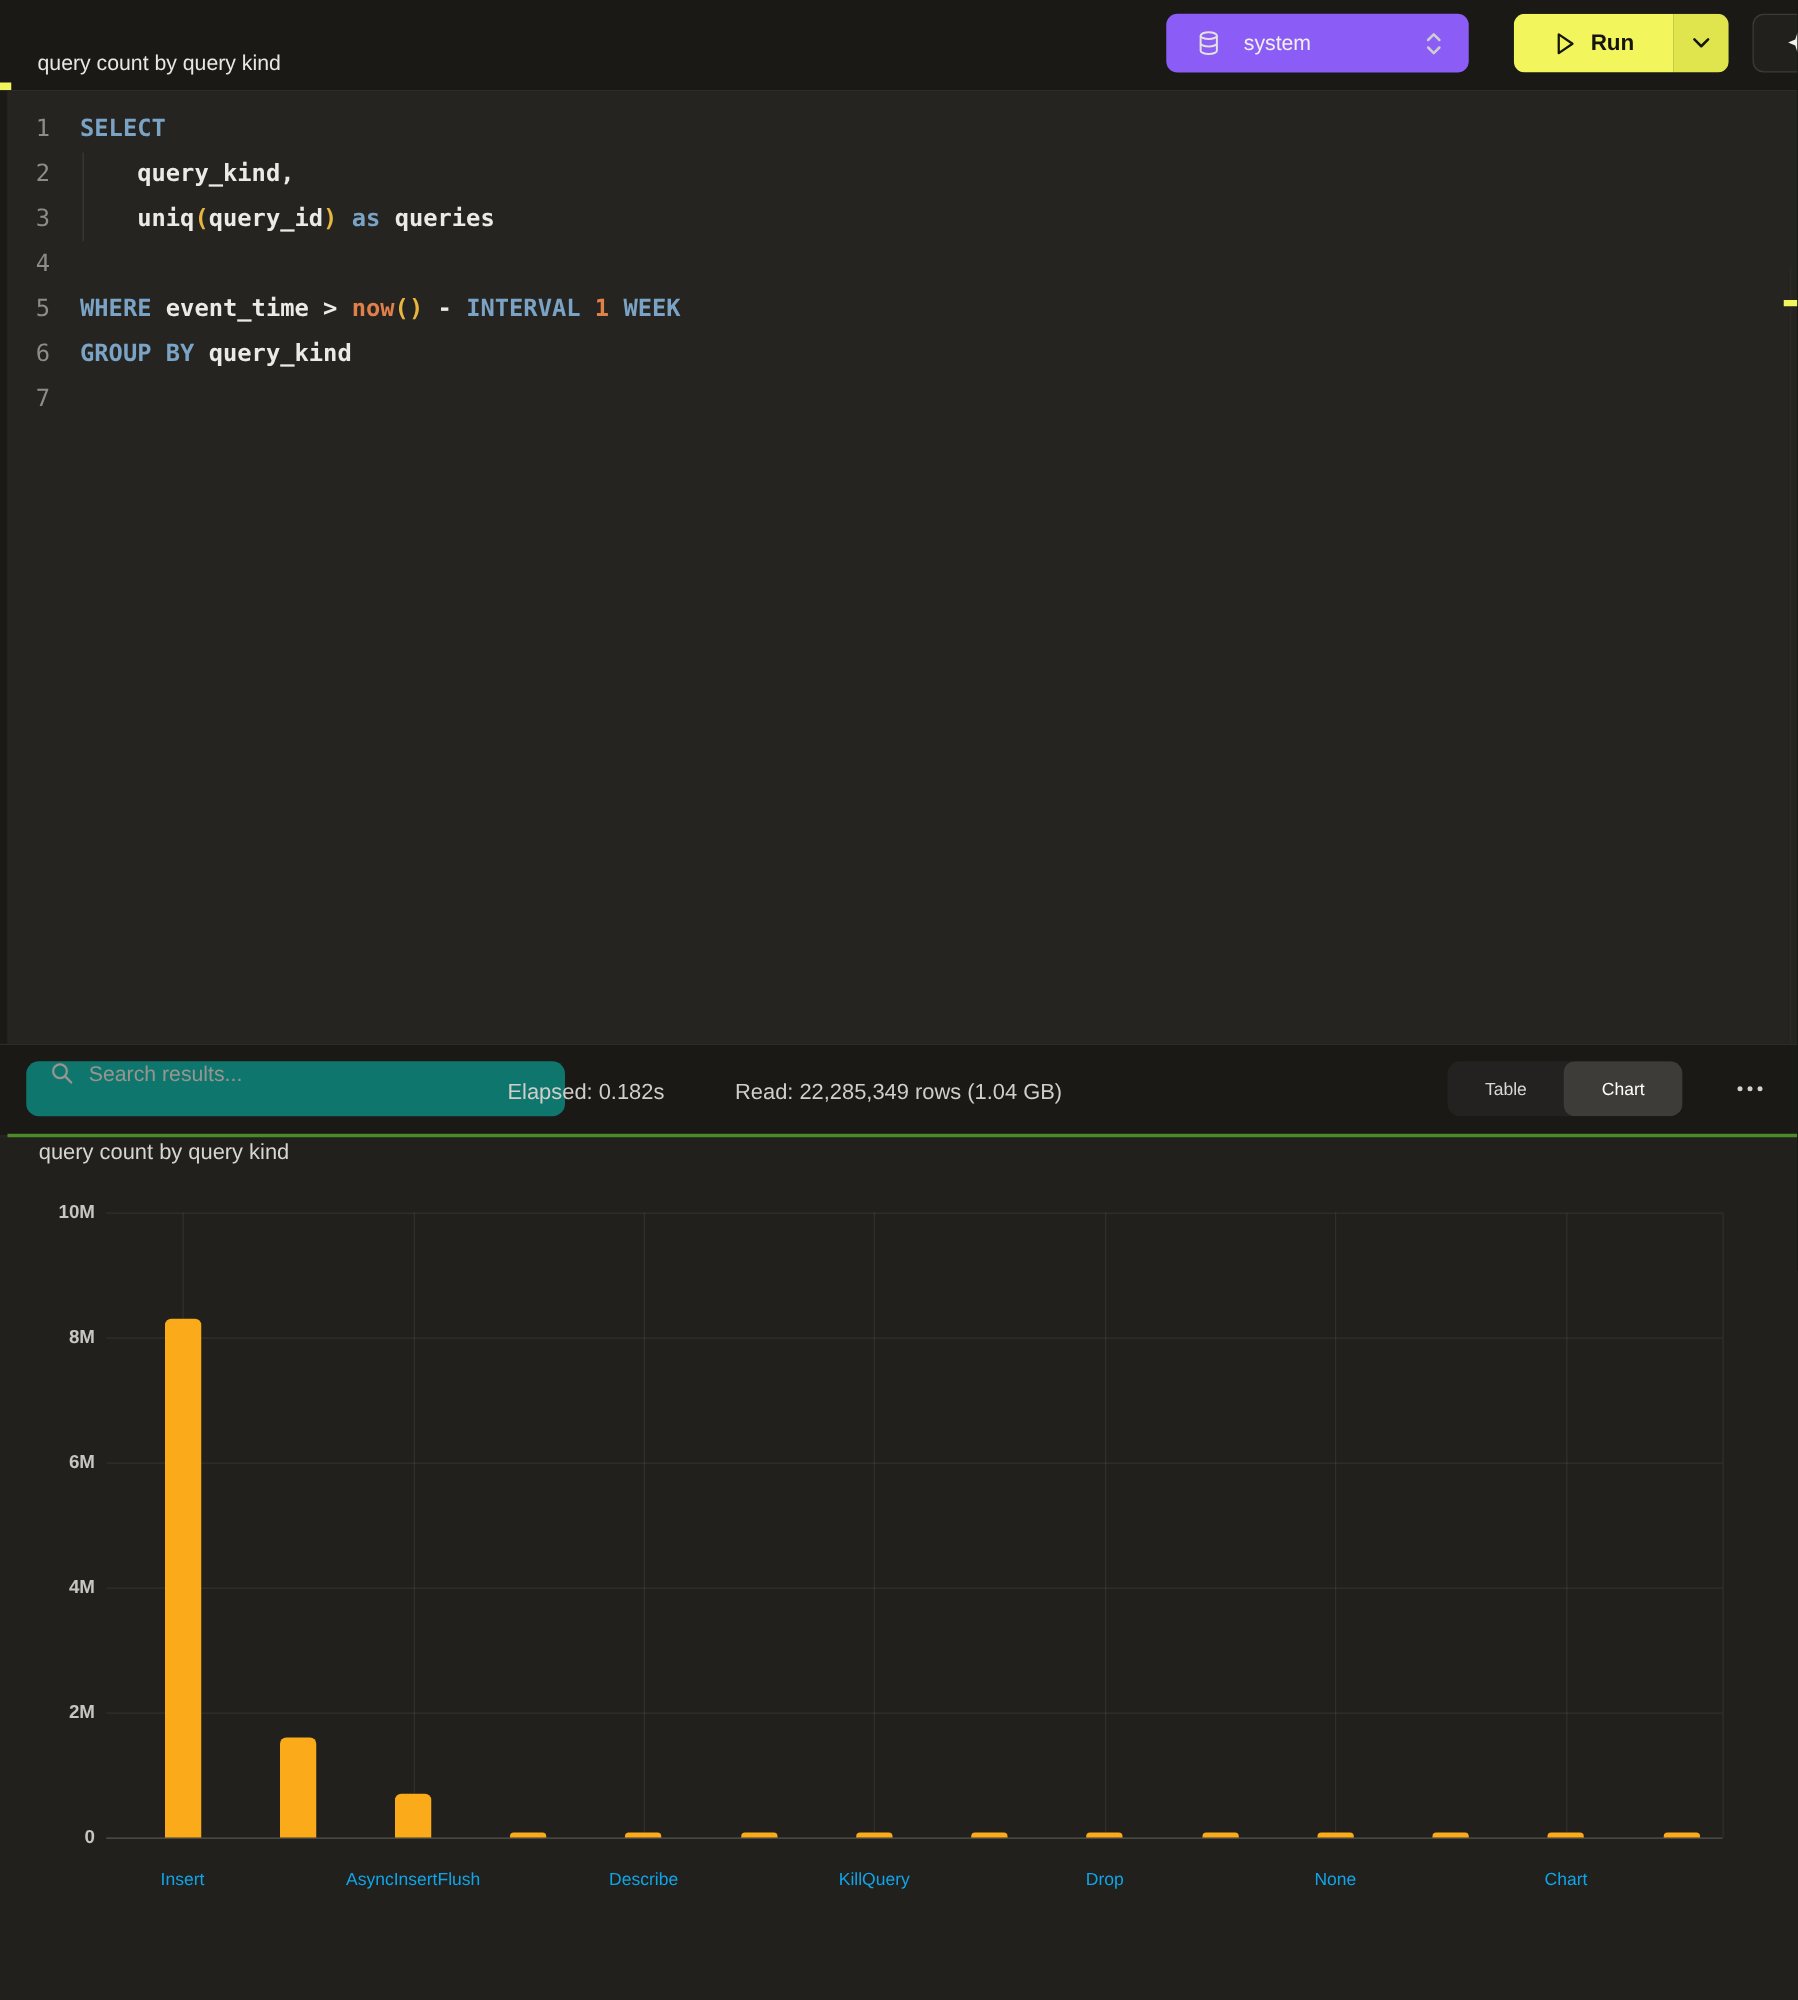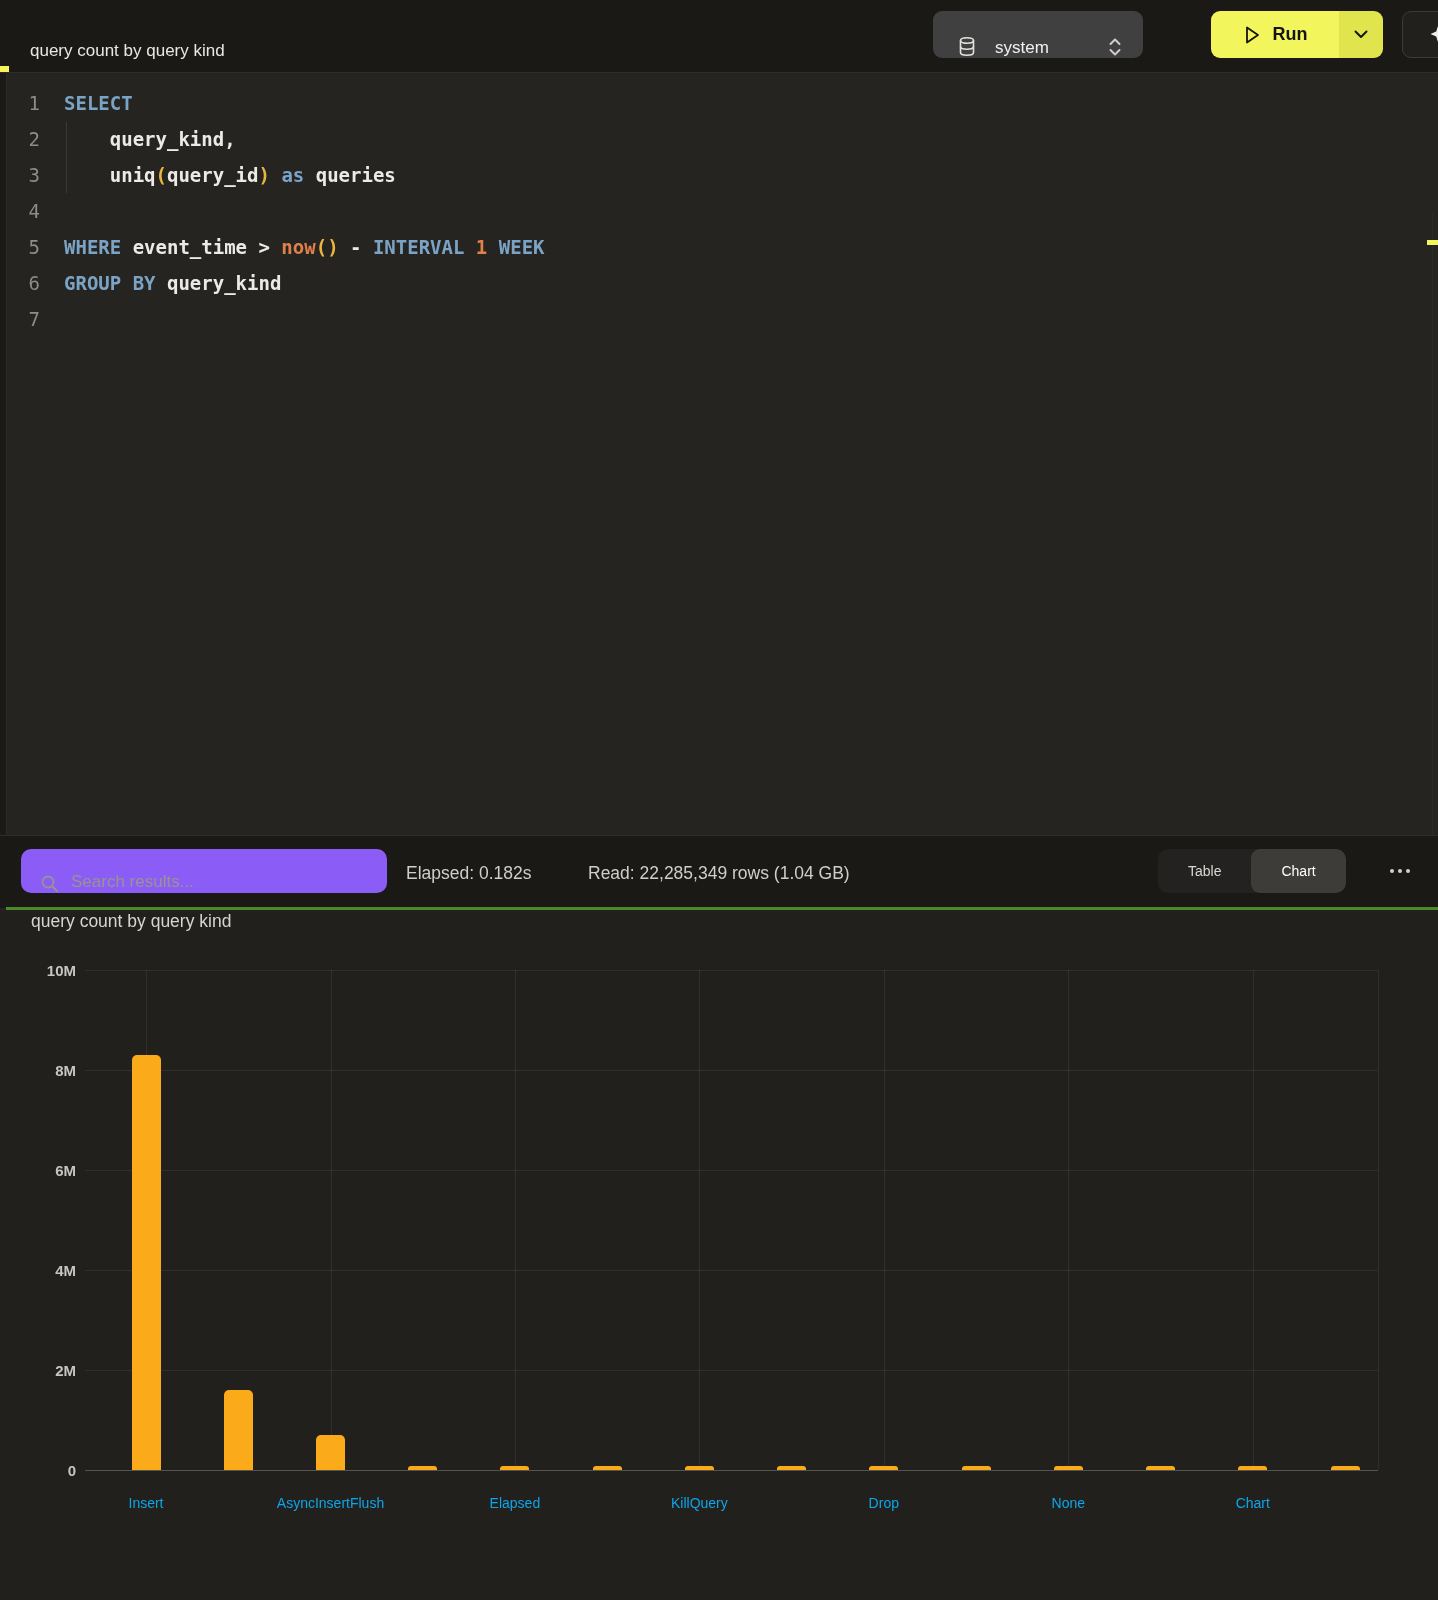--- a/index.html
+++ b/index.html
@@ -5,22 +5,22 @@
   html,body{margin:0;padding:0;background:#111;}
   .app{position:relative;width:1438px;height:1600px;overflow:hidden;
        background:#252420;font-family:"Liberation Sans",sans-serif;
        -webkit-font-smoothing:antialiased;}
   
   .topbar{position:absolute;left:0;top:0;width:1438px;height:72px;background:#1a1916;
           border-bottom:1px solid #2d2c28;}
   .q-title{position:absolute;left:30px;top:0;height:72px;line-height:80px;font-size:17px;
            color:#e7e7e5;font-weight:400;}
   .tab-indicator{position:absolute;left:0;top:66px;width:9px;height:6px;background:var(--accent,#f2f55c);}
-  .db-select{position:absolute;left:933px;top:11px;width:210px;height:47px;background:#404040;
-             border-radius:9px;display:flex;align-items:flex-end;cursor:pointer;}
+  .db-select{position:absolute;left:933px;top:11px;width:242px;height:47px;background:#8b5cf6;
+             border-radius:9px;display:flex;align-items:center;cursor:pointer;}
   .db-select .dbicon{margin-left:24px;display:flex;}
   .db-select .dbval{margin-left:18px;font-size:17px;color:#f0f0ee;}
   .db-select .updown{margin-left:auto;margin-right:20px;display:flex;}
   .run-split{position:absolute;left:1211px;top:11px;width:172px;height:47px;border-radius:9px;
              overflow:hidden;display:flex;}
   .run-main{flex:1;background:var(--accent,#f2f55c);border:none;display:flex;align-items:center;
             justify-content:center;gap:12px;cursor:pointer;font-family:inherit;}
   .run-main span{font-size:18px;color:#15150f;font-weight:700;}
   .run-caret{width:44px;background:var(--accent-dark,#e0e54e);border:none;display:flex;
              align-items:center;justify-content:center;cursor:pointer;}
@@ -40,22 +40,22 @@
   .tok-id{color:var(--syn-id,#eceae6);}
   .tok-str{color:var(--syn-str,#a9b665);}
   .tok-par{color:var(--syn-par,#e8b63f);}
   .tok-num{color:var(--syn-num,#e0804a);}
   .indent-guide{position:absolute;left:66px;top:49px;width:1px;height:71px;background:#3b3a35;}
   .ruler-line{position:absolute;left:1432px;top:140px;bottom:0;width:1px;background:#2b2a26;}
   .ruler-mark{position:absolute;left:1427px;top:167px;width:11px;height:5px;background:var(--accent,#f2f55c);}
   
   .results-bar{position:absolute;left:0;top:835px;width:1438px;height:72px;background:#1a1916;
                border-top:1px solid #2d2c28;}
-  .search-box{position:absolute;left:21px;top:13px;width:366px;height:44px;background:#8b5cf6;
-              border-radius:10px;display:flex;align-items:flex-end;}
+  .search-box{position:absolute;left:21px;top:13px;width:431px;height:44px;background:#0f766e;
+              border-radius:10px;display:flex;align-items:flex-start;}
   .search-box svg{margin-left:19px;flex:none;}
   .search-box input{background:transparent;border:none;outline:none;margin-left:10px;width:280px;
                     font-family:inherit;font-size:17px;color:#e5e5e2;}
   .search-box input::placeholder{color:#97958f;}
   .stat{position:absolute;top:0;height:72px;line-height:74px;font-size:17.5px;color:#cfcecb;}
   .stat.elapsed{left:406px;}
   .stat.read{left:588px;}
   .view-toggle{position:absolute;left:1158px;top:13px;height:44px;background:#232220;
                border-radius:10px;display:flex;overflow:hidden;}
   .view-toggle button{border:none;background:transparent;font-family:inherit;font-size:14px;
@@ -199,21 +199,21 @@
         <div class="bar" style="left: 684.9px; top: 555.5px; width: 29px; height: 4.5px; border-radius: 3px 3px 0px 0px;"></div>
         <div class="bar" style="left: 777.1px; top: 555.5px; width: 29px; height: 4.5px; border-radius: 3px 3px 0px 0px;"></div>
         <div class="bar" style="left: 869.3px; top: 555.5px; width: 29px; height: 4.5px; border-radius: 3px 3px 0px 0px;"></div>
         <div class="bar" style="left: 961.6px; top: 555.8px; width: 29px; height: 4.3px; border-radius: 3px 3px 0px 0px;"></div>
         <div class="bar" style="left: 1053.8px; top: 555.5px; width: 29px; height: 4.5px; border-radius: 3px 3px 0px 0px;"></div>
         <div class="bar" style="left: 1146px; top: 555.8px; width: 29px; height: 4.3px; border-radius: 3px 3px 0px 0px;"></div>
         <div class="bar" style="left: 1238.3px; top: 555.5px; width: 29px; height: 4.5px; border-radius: 3px 3px 0px 0px;"></div>
         <div class="bar" style="left: 1330.5px; top: 556px; width: 29px; height: 4px; border-radius: 3px 3px 0px 0px;"></div>
         <div class="xtick" style="left: 146px; top: 585px;">Insert</div>
         <div class="xtick" style="left: 330.5px; top: 585px;">AsyncInsertFlush</div>
-        <div class="xtick" style="left: 514.9px; top: 585px;">Elapsed</div>
+        <div class="xtick" style="left: 514.9px; top: 585px;">Describe</div>
         <div class="xtick" style="left: 699.4px; top: 585px;">KillQuery</div>
         <div class="xtick" style="left: 883.8px; top: 585px;">Drop</div>
         <div class="xtick" style="left: 1068.3px; top: 585px;">None</div>
         <div class="xtick" style="left: 1252.8px; top: 585px;">Chart</div>
       </div>
   </section>
 
 </div>
 
 </body></html>

